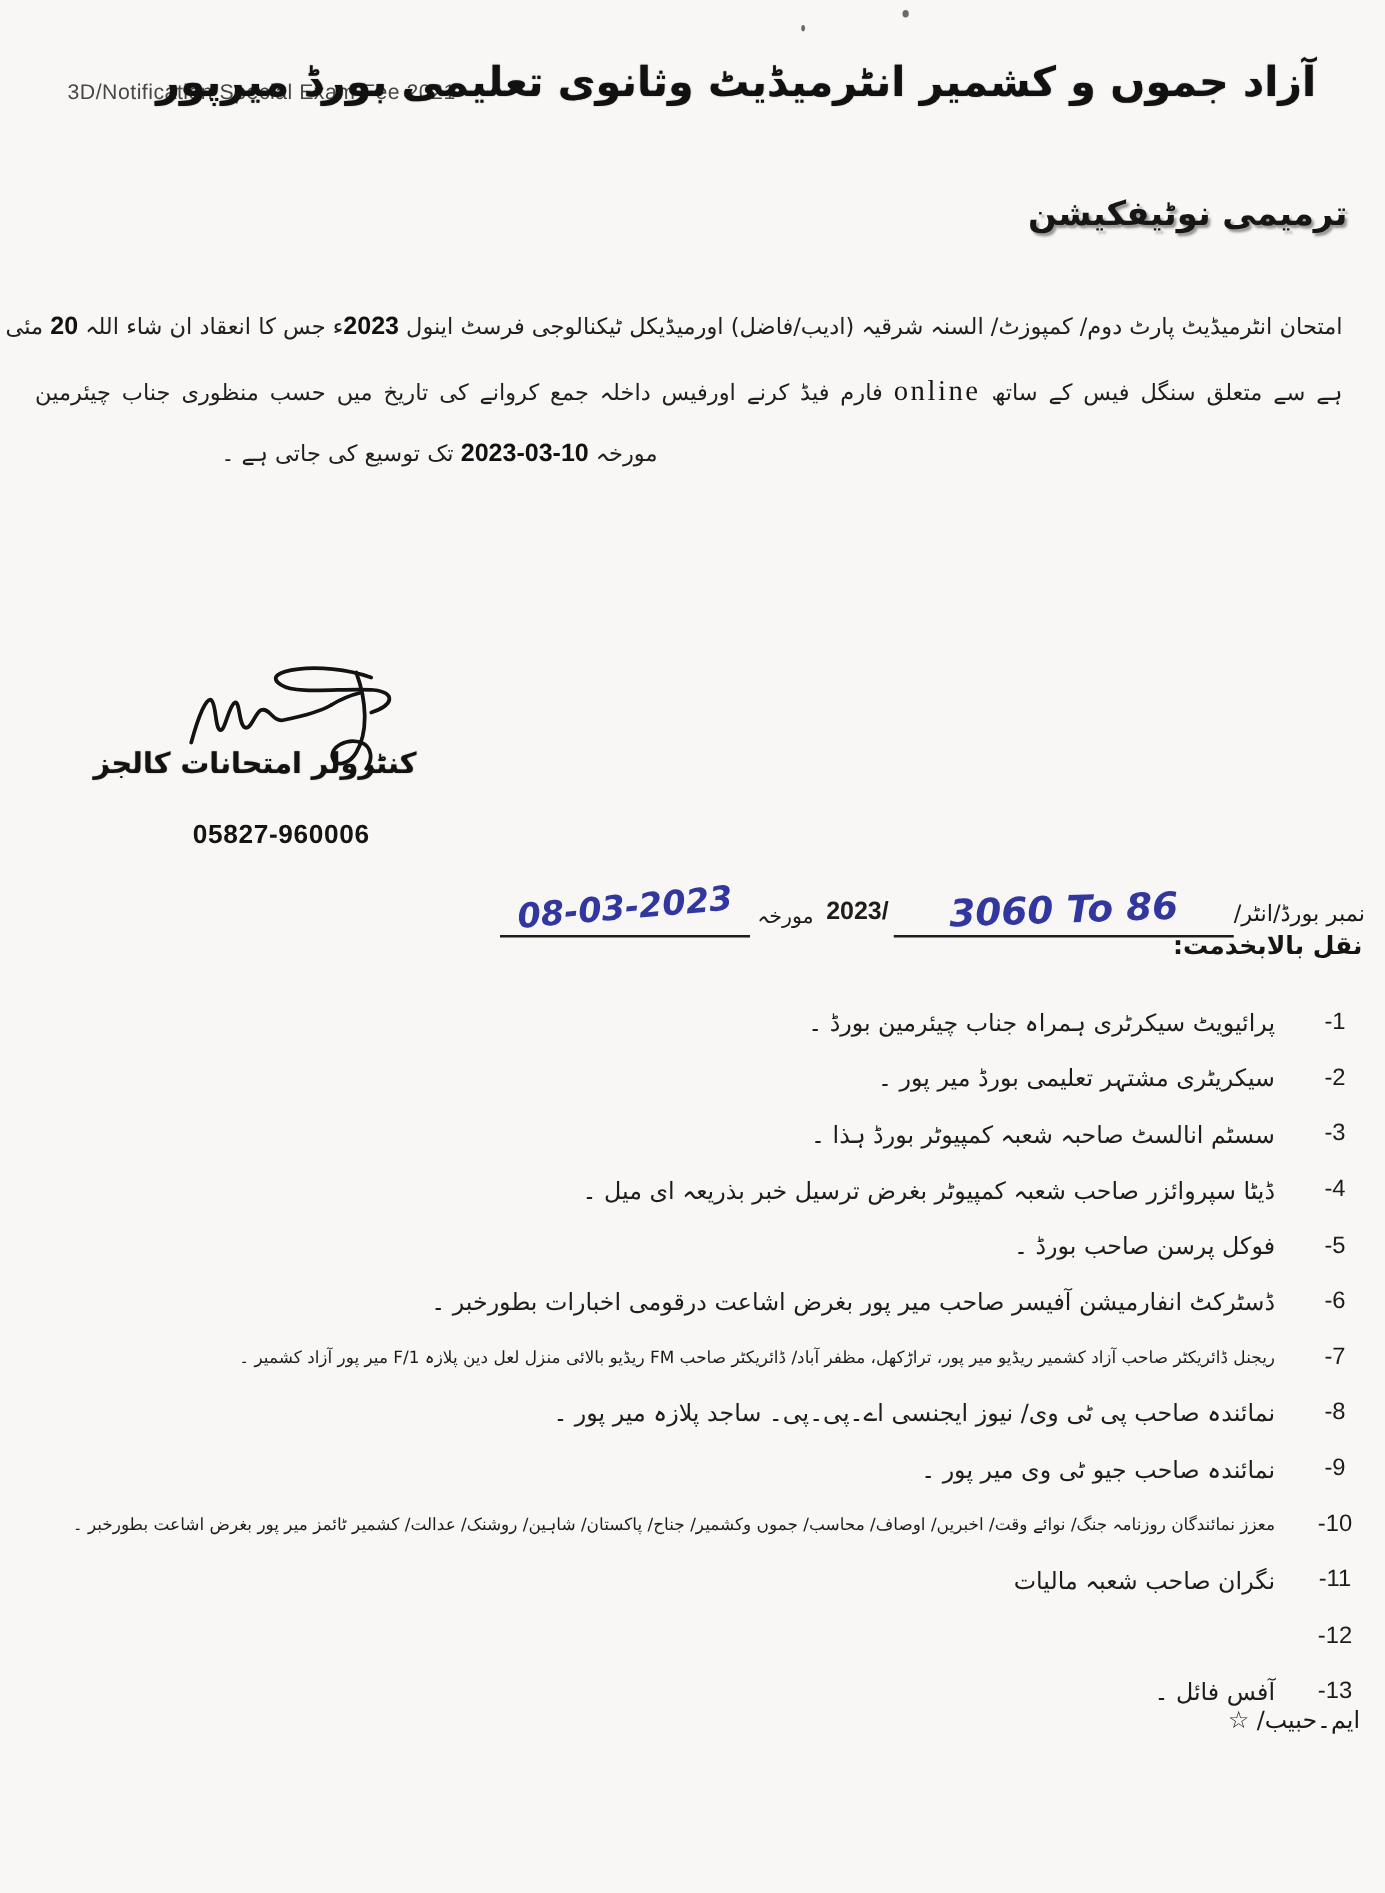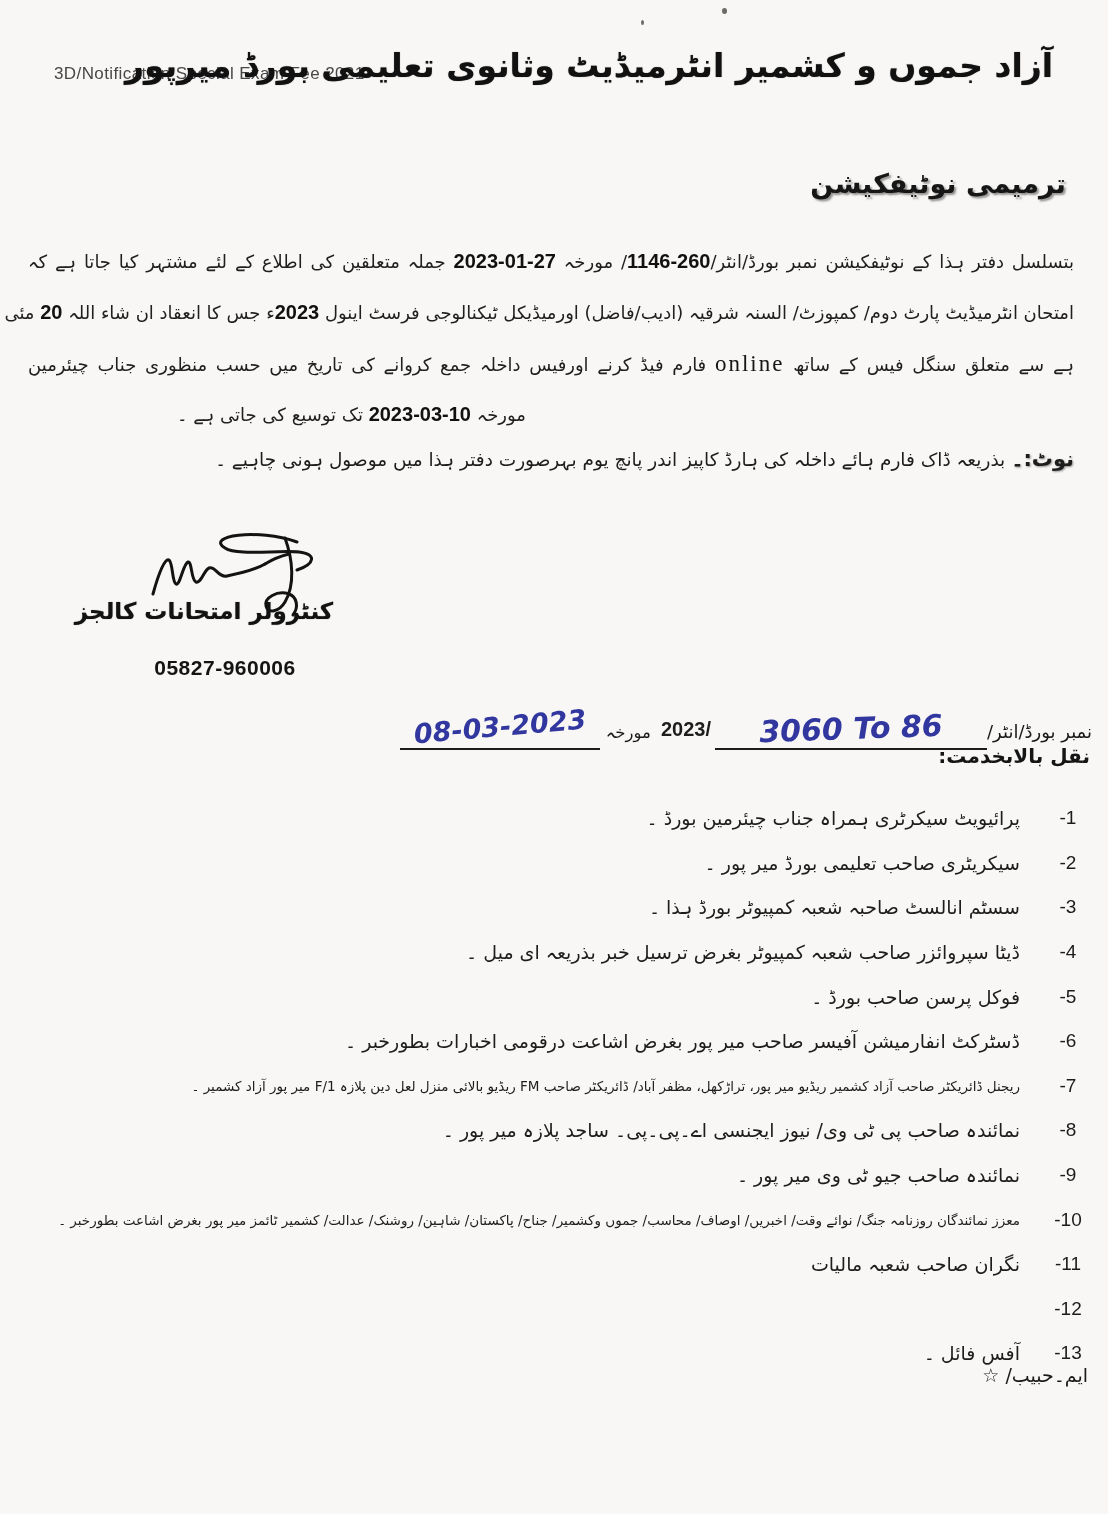--- a/index.html
+++ b/index.html
@@ -18,21 +18,21 @@
     letter-spacing:.4px;
     margin-top:40px;
   }
   .title{
     position:absolute;top:46px;left:125px;right:55px;margin:0;
     direction:rtl;text-align:center;white-space:nowrap;
     font-size:33px;font-weight:bold;color:#111;
     text-shadow:0 0 1px rgba(0,0,0,.55);
   }
   .heading{
-    position:absolute;top:156px;right:30px;margin:12px;
+    position:absolute;top:156px;right:30px;margin:0;
     direction:rtl;font-size:27px;font-weight:bold;color:#161616;
     text-shadow:2px 2px 2px rgba(70,70,70,.55);
   }
 
   .para{position:absolute;top:236px;left:28px;right:34px;direction:rtl;}
   .pline{
     height:51px;line-height:51px;font-size:18px;color:#1f1f1f;
     white-space:nowrap;
   }
   .pline.just{text-align:justify;text-align-last:justify;}
@@ -117,27 +117,25 @@
   <div class="speck s1"></div>
   <div class="speck s2"></div>
 
   <div class="doc-ref">3D/Notification Special Exam Fee 2021</div>
 
   <h1 class="title">آزاد جموں و کشمیر انٹرمیڈیٹ وثانوی تعلیمی بورڈ میرپور</h1>
 
   <h2 class="heading">ترمیمی نوٹیفکیشن</h2>
 
   <div class="para">
-    <div class="pline just"><span>بتسلسل دفتر ہذا کے نوٹیفکیشن نمبر بورڈ/انٹر/</span><span class="num">260-1146</span><span>/ مورخہ </span><span class="num">27-01-2023</span><span> جملہ متعلقین کی اطلاع کے لئے مشتہر کیا جاتا ہے کہ</span></div>
     <div class="pline just"><span>امتحان انٹرمیڈیٹ پارٹ دوم/ کمپوزٹ/ السنہ شرقیہ (ادیب/فاضل) اورمیڈیکل ٹیکنالوجی فرسٹ اینول </span><span class="num">2023</span><span>ء جس کا انعقاد ان شاء اللہ </span><span class="num">20</span><span> مئی </span></div>
     <div class="pline just"><span>ہے سے متعلق سنگل فیس کے ساتھ </span><span class="online">online</span><span> فارم فیڈ کرنے اورفیس داخلہ جمع کروانے کی تاریخ میں حسب منظوری جناب چیئرمین</span></div>
     <div class="pline l4"><span>مورخہ </span><span class="num">10-03-2023</span><span> تک توسیع کی جاتی ہے ۔</span></div>
   </div>
 
-  <div class="note"><span class="note-label">نوٹ:۔</span> <span>بذریعہ ڈاک فارم ہائے داخلہ کی ہارڈ کاپیز اندر پانچ یوم بہرصورت دفتر ہذا میں موصول ہونی چاہیے ۔</span></div>
 
   <svg class="signature-svg" width="195" height="90" viewBox="0 0 195 90">
     <g fill="none" stroke="#131313" stroke-width="3" stroke-linecap="round" stroke-linejoin="round">
       <path d="M8 64 C14 42 20 28 24 30 C28 33 27 52 31 54 C35 56 38 34 43 32 C47 31 46 50 51 52 C56 54 59 40 64 38 C71 36 73 48 82 46 C97 43 110 40 120 34"></path>
       <path d="M152 12 C112 -2 60 6 80 18 C92 26 132 20 154 22 C172 24 170 34 152 40"></path>
       <path d="M140 8 C148 30 150 55 140 72 C134 82 123 84 121 76 C119 68 132 60 144 64 C152 67 154 77 148 85"></path>
       <path d="M120 34 C128 29 136 26 144 24"></path>
     </g>
   </svg>
 
@@ -160,21 +158,21 @@
 
   <div class="list">
 
       <div class="row">
         <span class="no">-1</span>
         <span class="txt">پرائیویٹ سیکرٹری ہمراہ جناب چیئرمین بورڈ ۔</span>
       </div>
 
       <div class="row">
         <span class="no">-2</span>
-        <span class="txt">سیکریٹری صاحب تعلیمی بورڈ میر پور ۔</span>
+        <span class="txt">سیکریٹری مشتہر تعلیمی بورڈ میر پور ۔</span>
       </div>
 
       <div class="row">
         <span class="no">-3</span>
         <span class="txt">سسٹم انالسٹ صاحبہ شعبہ کمپیوٹر بورڈ ہذا ۔</span>
       </div>
 
       <div class="row">
         <span class="no">-4</span>
         <span class="txt">ڈیٹا سپروائزر صاحب شعبہ کمپیوٹر بغرض ترسیل خبر بذریعہ ای میل ۔</span>

